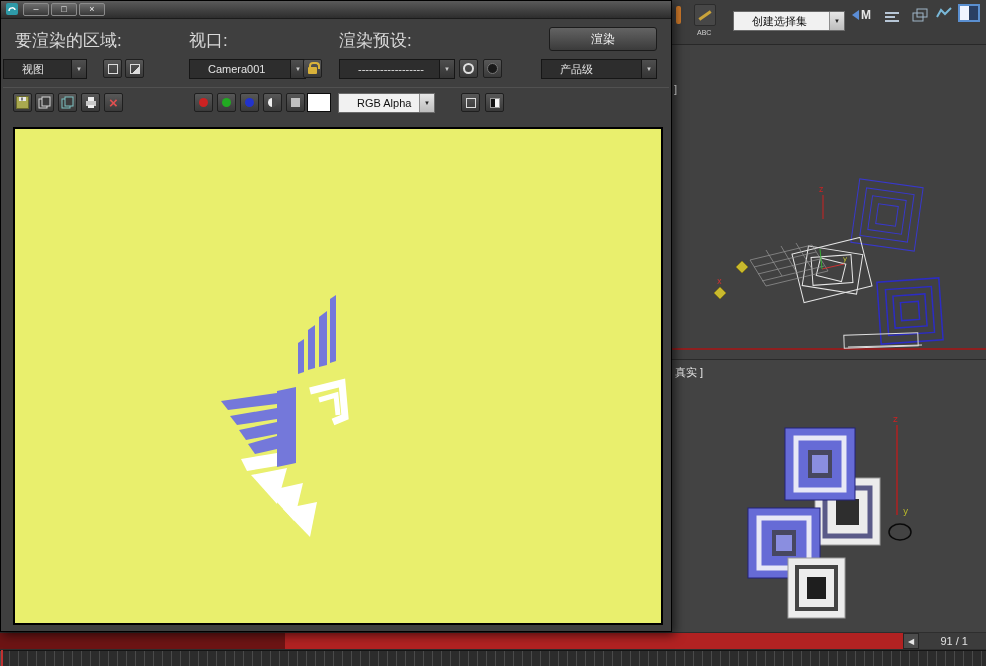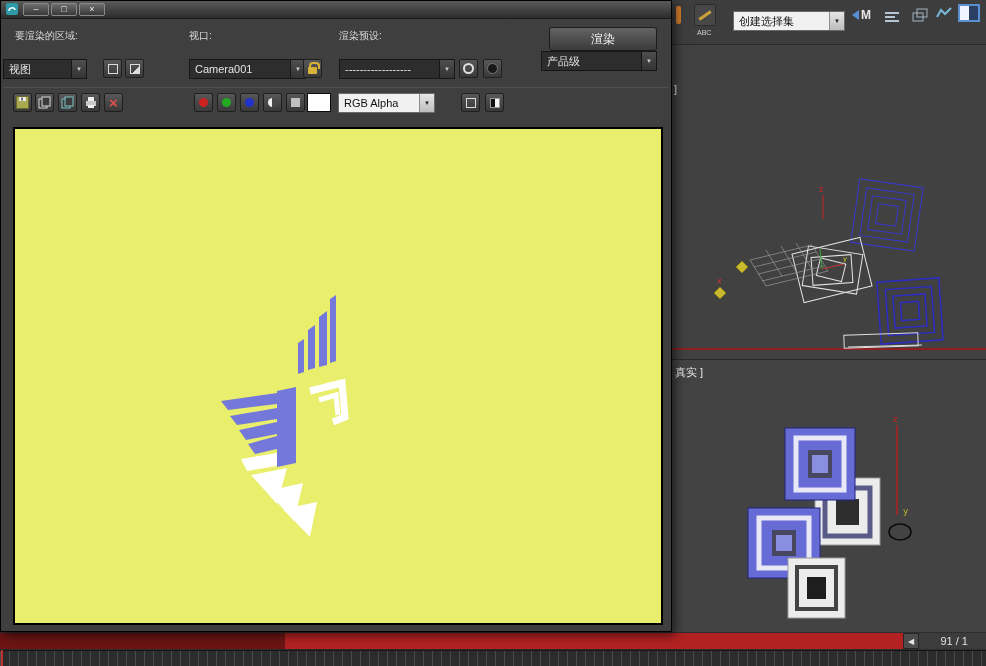--- a/index.html
+++ b/index.html
@@ -1,18 +1,18 @@
 <!DOCTYPE html>
 <html><head>
 <meta charset="utf-8">
 <style>
   *{margin:0;padding:0;box-sizing:border-box}
   html,body{width:986px;height:666px;background:#222;font-family:"Liberation Sans",sans-serif}
   .stage{position:relative;width:986px;height:666px;overflow:hidden;background:#2e2e2e}
-  .lbl{position:absolute;color:#d9d9d9;font-size:10px;white-space:nowrap}
+  .lbl{position:absolute;color:#d9d9d9;font-size:17px;white-space:nowrap}
 
   
   .bg-toolbar{position:absolute;left:660px;top:0;width:326px;height:45px;background:#3d3d3d;border-bottom:1px solid #282828}
   .vp-wire{position:absolute;left:672px;top:45px;width:314px;height:315px;background:#414141;border-bottom:1px solid #2a2a2a}
   .vp-shaded{position:absolute;left:672px;top:360px;width:314px;height:272px;background:#434343}
   .vp-label{position:absolute;color:#e6e6e6;font-size:11px}
 
   .mini-ico{position:absolute;display:flex;align-items:center;justify-content:center;background:transparent}
   .snap-bar{width:5px;height:18px;background:#cf7a2a;border-radius:2px}
   .pen-tile{width:22px;height:22px;background:#474747;border:1px solid #2c2c2c;border-radius:2px;position:relative;overflow:hidden}
@@ -37,21 +37,21 @@
   .win-title{flex:1;color:#ececec;font-size:11px;white-space:nowrap;overflow:hidden}
   .win-btns{display:flex;gap:2px;margin-right:8px}
   .win-btn{width:26px;height:13px;background:linear-gradient(#6d6d6d,#383838);border:1px solid #8b8b8b;border-radius:2px;color:#f0f0f0;font-size:9px;line-height:10px;text-align:center}
 
   .rfw-toolbar{position:relative;height:110px}
   .sep{position:absolute;left:2px;right:2px;top:68px;height:1px;background:#2a2a2a;border-bottom:1px solid #515151}
 
   .render-btn{position:absolute;left:548px;top:8px;width:108px;height:24px;background:linear-gradient(#636363,#3b3b3b);border:1px solid #1c1c1c;border-radius:3px;color:#f2f2f2;font-size:12px;display:flex;align-items:center;justify-content:center}
 
   .combo{position:absolute;height:20px;background:#2d2d2d;border:1px solid #161616;display:flex;align-items:stretch;color:#e4e4e4;font-size:11px}
-  .combo .val{flex:1;display:flex;align-items:center;padding:0 5px;white-space:nowrap;overflow:hidden}
+  .combo .val{flex:1;display:flex;align-items:center;padding:0 18px;white-space:nowrap;overflow:hidden}
   .combo .arrow{width:15px;background:linear-gradient(#4e4e4e,#343434);border-left:1px solid #161616;display:flex;align-items:center;justify-content:center;font-size:6px;color:#cacaca}
   .combo.light{background:#f1f1f1;color:#111;border-color:#6a6a6a}
   .combo.light .arrow{background:linear-gradient(#e6e6e6,#bdbdbd);border-left:1px solid #8d8d8d;color:#222}
 
   .tool-btn{position:absolute;width:19px;height:19px;background:linear-gradient(#585858,#393939);border:1px solid #1f1f1f;border-radius:2px;display:flex;align-items:center;justify-content:center}
   .sq-outline{width:10px;height:10px;border:1px solid #dcdcdc}
   .sq-corner{width:10px;height:10px;border:1px solid #dcdcdc;background:linear-gradient(135deg,transparent 60%,#dcdcdc 60%)}
   .circ-outline{width:11px;height:11px;border-radius:50%;border:2px solid #e0e0e0}
   .circ-dark{width:11px;height:11px;border-radius:50%;background:#191919;border:1px solid #777}
   .split-sq{width:10px;height:10px;border:1px solid #999;background:linear-gradient(90deg,#111 50%,#f5f5f5 50%)}
@@ -253,21 +253,21 @@
         <span class="val">------------------</span>
         <span class="arrow">▼</span>
       </div>
       <div class="tool-btn" style="left:458px;top:40px">
           <span class="circ-outline"></span>
         </div>
       <div class="tool-btn" style="left:482px;top:40px">
           <span class="circ-dark"></span>
         </div>
 
-      <div class="combo" style="left:540px;top:32px;width:116px">
+      <div class="combo" style="left:540px;top:40px;width:116px">
         <span class="val">产品级</span>
         <span class="arrow">▼</span>
       </div>
 
       <div class="sep"></div>
 
       <div class="tool-btn" style="left:12px;top:74px">
         <svg width="13" height="13">
             <rect x="0.5" y="0.5" width="12" height="12" fill="#a9a94f" stroke="#6b6b2c"></rect>
             <rect x="3" y="1" width="7" height="4" fill="#e8e8e8"></rect>

